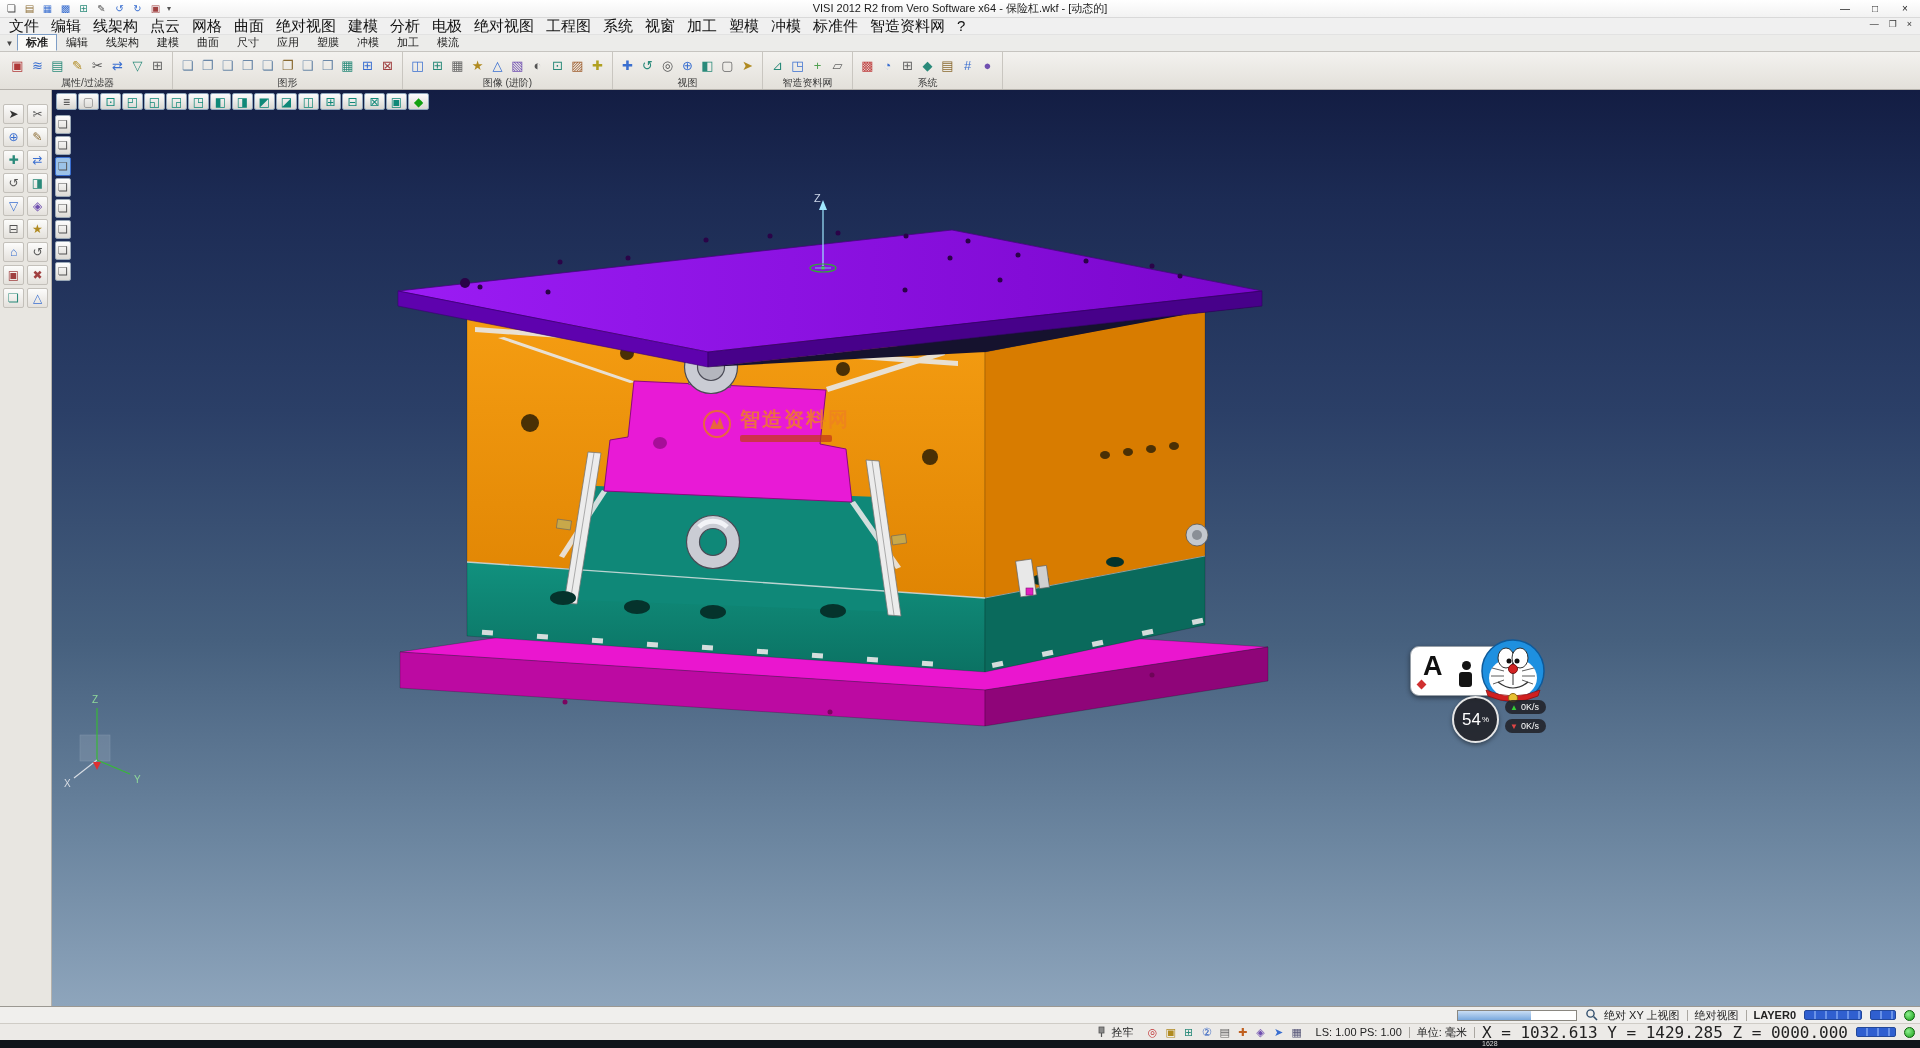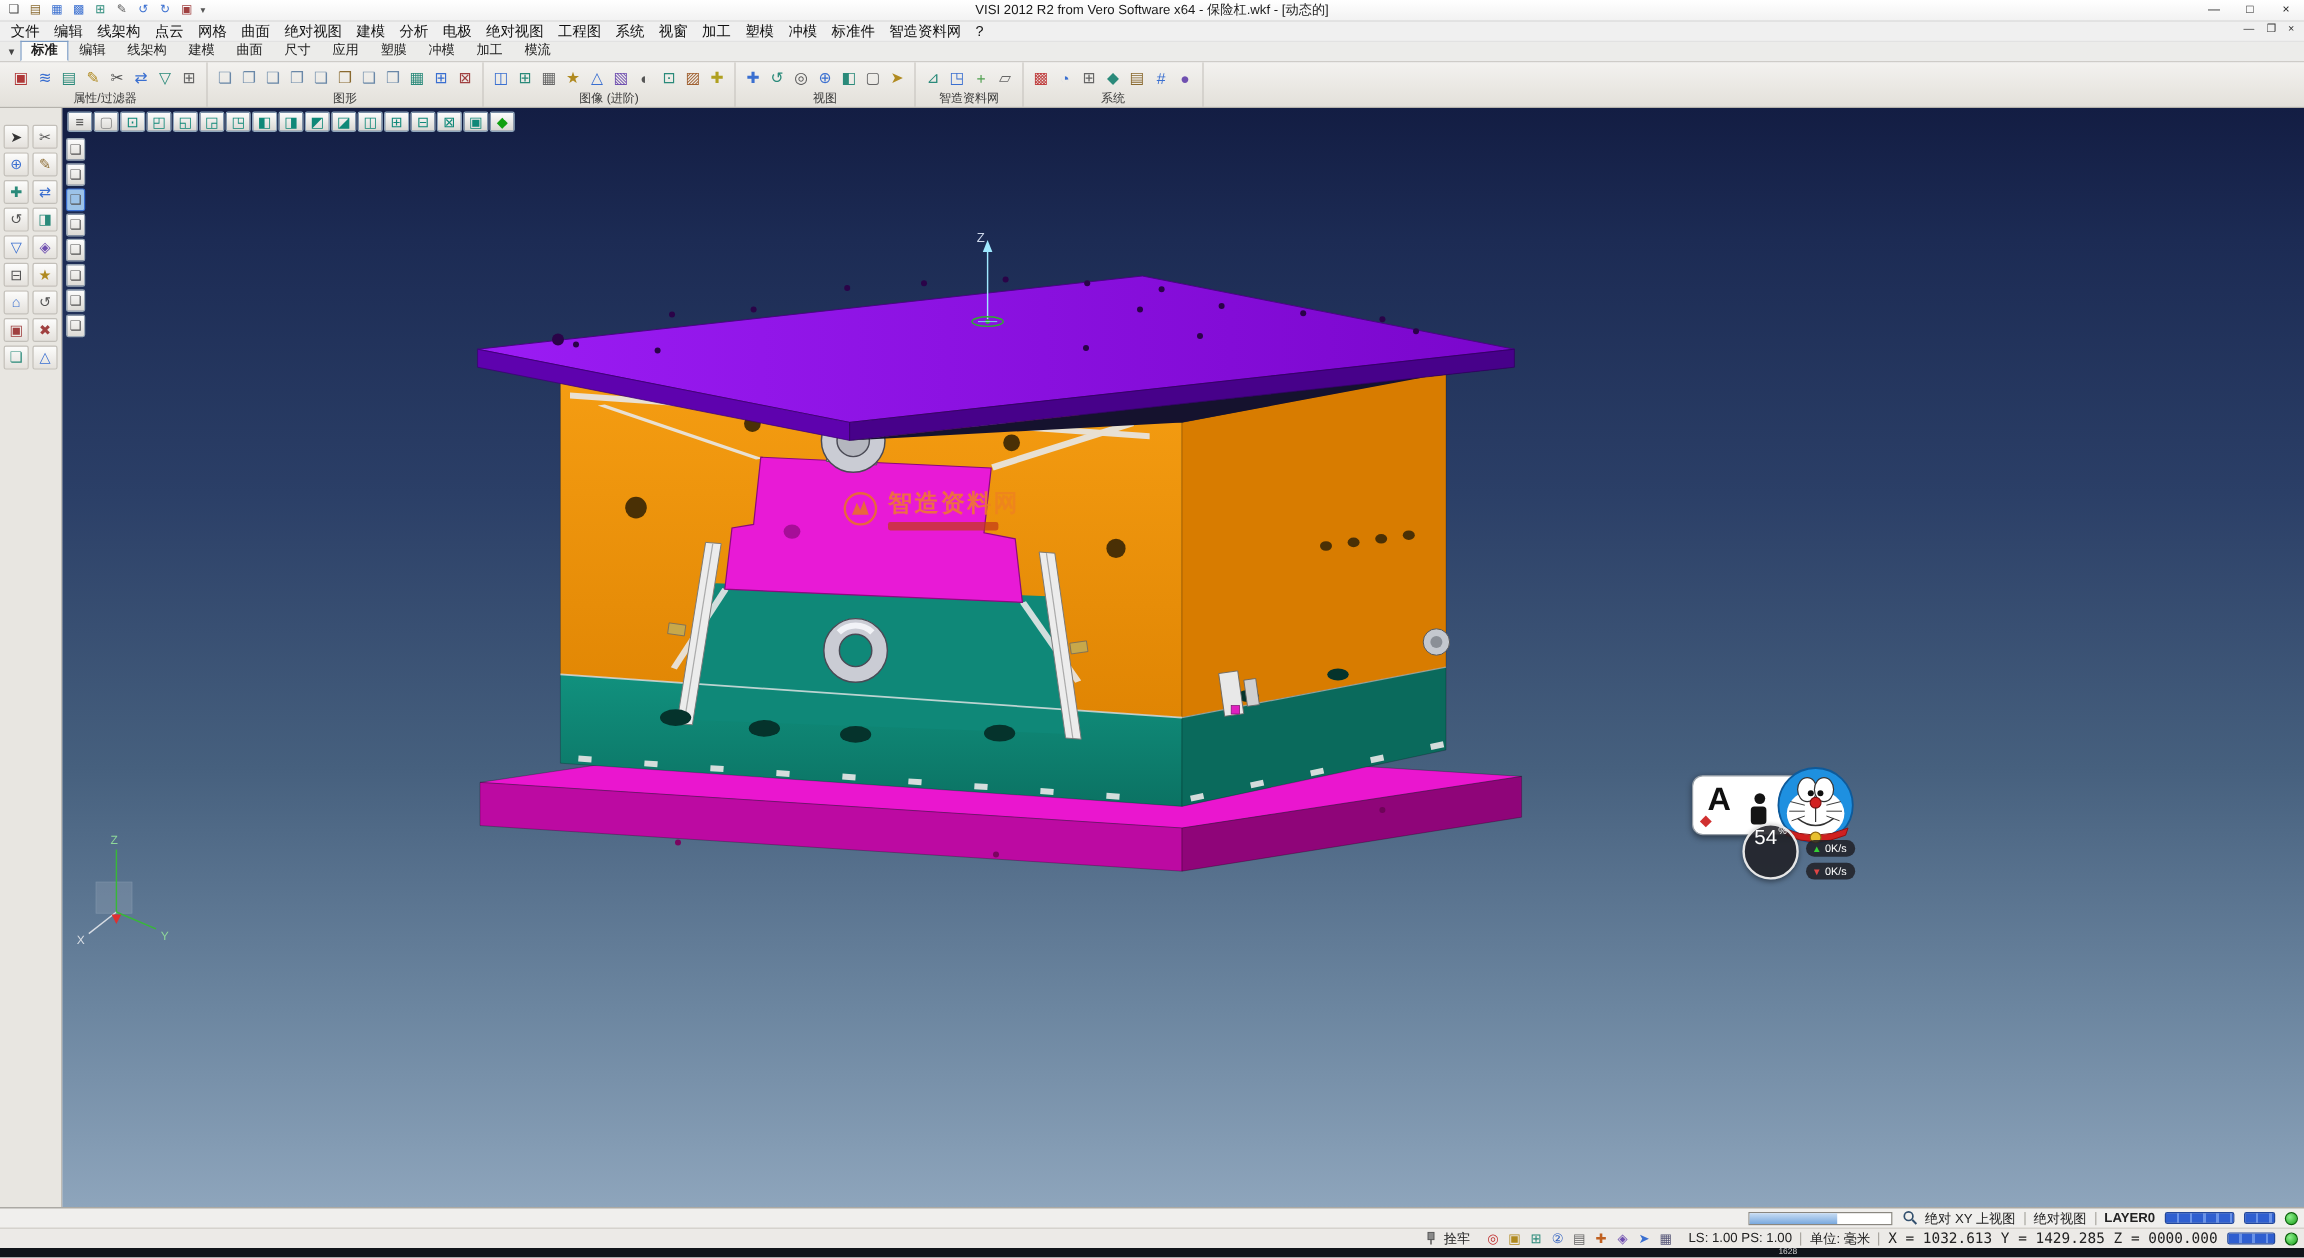--- a/index.html
+++ b/index.html
@@ -10,21 +10,21 @@
   .titlebar { height:18px; background:linear-gradient(#ffffff,#f2f2f2); border-bottom:1px solid #d9d9d9; display:flex; align-items:center; position:relative; }
   .qat { display:flex; gap:1px; padding-left:3px; align-items:center; }
   .qat-icon { width:17px; height:15px; font-size:10px; line-height:15px; text-align:center; }
   .qat-caret { font-size:8px; color:#555; padding:0 3px; }
   .title-text { position:absolute; left:50%; transform:translateX(-50%); font-size:11px; color:#1a1a1a; white-space:nowrap; }
   .win-controls { margin-left:auto; display:flex; height:18px; }
   .win-btn { width:30px; text-align:center; font-size:10px; line-height:18px; color:#222; }
 
   
   .menubar { height:17px; background:#f0f0f0; display:flex; align-items:center; padding-left:3px; border-bottom:1px solid #e2e2e2; }
-  .menu-item { padding:0 6px; font-size:12px; color:#111; line-height:16px; }
+  .menu-item { padding:0 6px; font-size:15px; color:#111; line-height:16px; }
   .mdi-controls { margin-left:auto; display:flex; gap:10px; padding-right:8px; font-size:9px; color:#333; }
 
   
   .tabrow { height:17px; background:#ececea; display:flex; align-items:flex-end; padding-left:2px; border-bottom:1px solid #c6c4c0; }
   .tab-dd { width:15px; text-align:center; font-size:8px; color:#444; line-height:15px; }
   .tab { padding:0 8px; font-size:11px; color:#222; line-height:15px; border:1px solid transparent; }
   .tab.active { background:#fafaf8; border:1px solid #7e9ec6; border-bottom-color:#fafaf8; font-weight:bold; }
 
   
   .ribbon { height:38px; background:linear-gradient(#f3f2ef,#e3e0da); display:flex; border-bottom:1px solid #b5b2ac; padding-left:3px; }
@@ -56,41 +56,41 @@
 
   
   .dora { position:absolute; left:1358px; top:548px; width:210px; height:160px; }
   .dora-panel { position:absolute; left:0; top:8px; width:112px; height:50px; background:#fff; border:1px solid #98a0a8; border-radius:9px; box-shadow:0 2px 5px rgba(0,0,0,.45); }
   .dora-A { position:absolute; left:12px; top:6px; font-size:27px; font-weight:bold; color:#101010; line-height:1; }
   .dora-A-accent { position:absolute; left:7px; top:34px; width:7px; height:7px; background:#d03030; transform:rotate(45deg); }
   .dora-fig { position:absolute; left:48px; top:14px; width:14px; height:30px; }
   .dora-fig .head { width:9px; height:9px; border-radius:50%; background:#141414; margin:0 auto; }
   .dora-fig .bodyp { width:13px; height:15px; background:#141414; border-radius:3px; margin-top:2px; }
   .dora-face { position:absolute; left:70px; top:0; }
-  .dora-pct { position:absolute; left:42px; top:48px; width:47px; height:47px; border-radius:50%; background:rgba(32,32,38,.88); border:2px solid #e6e6e6; color:#fff; display:flex; justify-content:center; font-size:17px; box-shadow:0 2px 4px rgba(0,0,0,.4); }
+  .dora-pct { position:absolute; left:42px; top:58px; width:47px; height:47px; border-radius:50%; background:rgba(32,32,38,.88); border:2px solid #e6e6e6; color:#fff; display:flex; align-items:center; justify-content:center; font-size:17px; box-shadow:0 2px 4px rgba(0,0,0,.4); }
   .dora-pct small { font-size:8px; margin-left:1px; }
   .dora-pills { position:absolute; left:95px; top:62px; display:flex; flex-direction:column; gap:5px; }
   .pill { background:rgba(32,32,38,.85); border-radius:9px; color:#fff; font-size:9px; padding:2px 7px 2px 5px; display:flex; align-items:center; gap:3px; white-space:nowrap; }
   .pill .up { color:#35d035; font-size:8px; }
   .pill .dn { color:#e04545; font-size:8px; }
 
   
   .status1 { position:absolute; left:0; top:1006px; width:1920px; height:17px; background:#f0efed; border-top:1px solid #9b9892; display:flex; align-items:center; padding-right:5px; font-size:11px; }
   .status2 { position:absolute; left:0; top:1023px; width:1920px; height:17px; background:#eceae7; border-top:1px solid #cfccc6; display:flex; align-items:center; padding-right:5px; font-size:11px; }
   .sb-spacer { flex:1; }
   .sb-sep { width:1px; height:11px; background:#aaa7a1; margin:0 7px; }
   .sb-text { color:#222; white-space:nowrap; }
   .layer-label { font-weight:bold; }
   .progress { width:120px; height:11px; border:1px solid #8a8780; background:#fff; margin-right:8px; }
   .progress .fill { width:62%; height:100%; background:linear-gradient(#c8ddf4,#7aa9de); }
   .gauge { height:10px; border-radius:2px; border:1px solid #23489a; background:repeating-linear-gradient(90deg,#2f5fd0 0 9px,#6a93e8 9px 11px); margin-left:8px; }
   .g1 { width:58px; } .g2 { width:26px; } .g3 { width:40px; }
   .green-dot { width:11px; height:11px; border-radius:50%; background:radial-gradient(circle at 35% 35%,#8ef08e,#18a018); border:1px solid #0a600a; margin-left:8px; }
   .st-icon { width:16px; height:14px; display:flex; align-items:center; justify-content:center; font-size:11px; margin:0 1px; }
-  .coords { font-family:"DejaVu Sans Mono","Liberation Mono",monospace; font-size:12px; white-space:nowrap; }
+  .coords { font-family:"DejaVu Sans Mono","Liberation Mono",monospace; font-size:16px; white-space:nowrap; }
   .mag { margin-right:5px; display:flex; align-items:center; }
 
   .taskbar { position:absolute; left:0; top:1040px; width:1920px; height:8px; background:#10141a; }
   .taskbar .tb-text { position:absolute; left:1482px; top:0; font-size:7px; color:#d8d8d8; line-height:8px; }
 </style>
 </head>
 <body>
 
 <div class="titlebar">
   <div class="qat">

